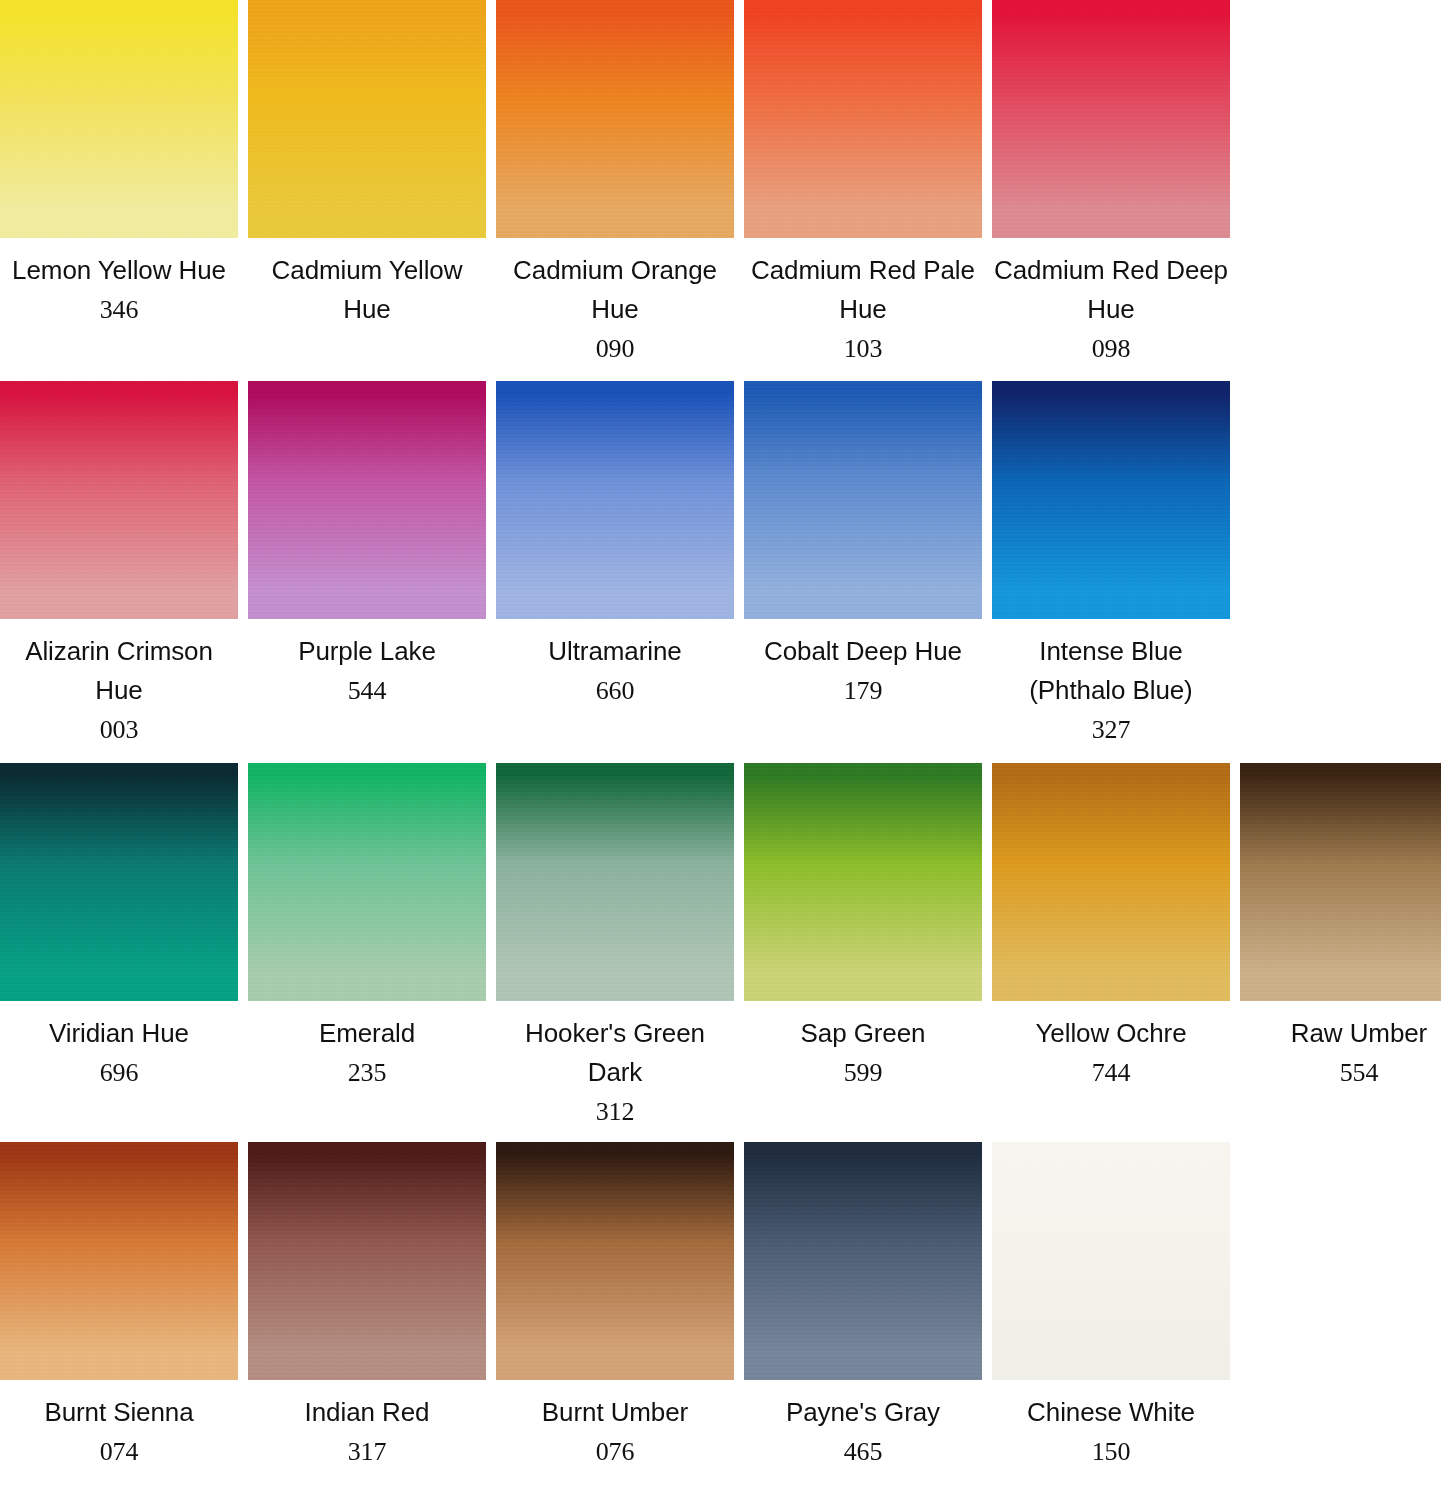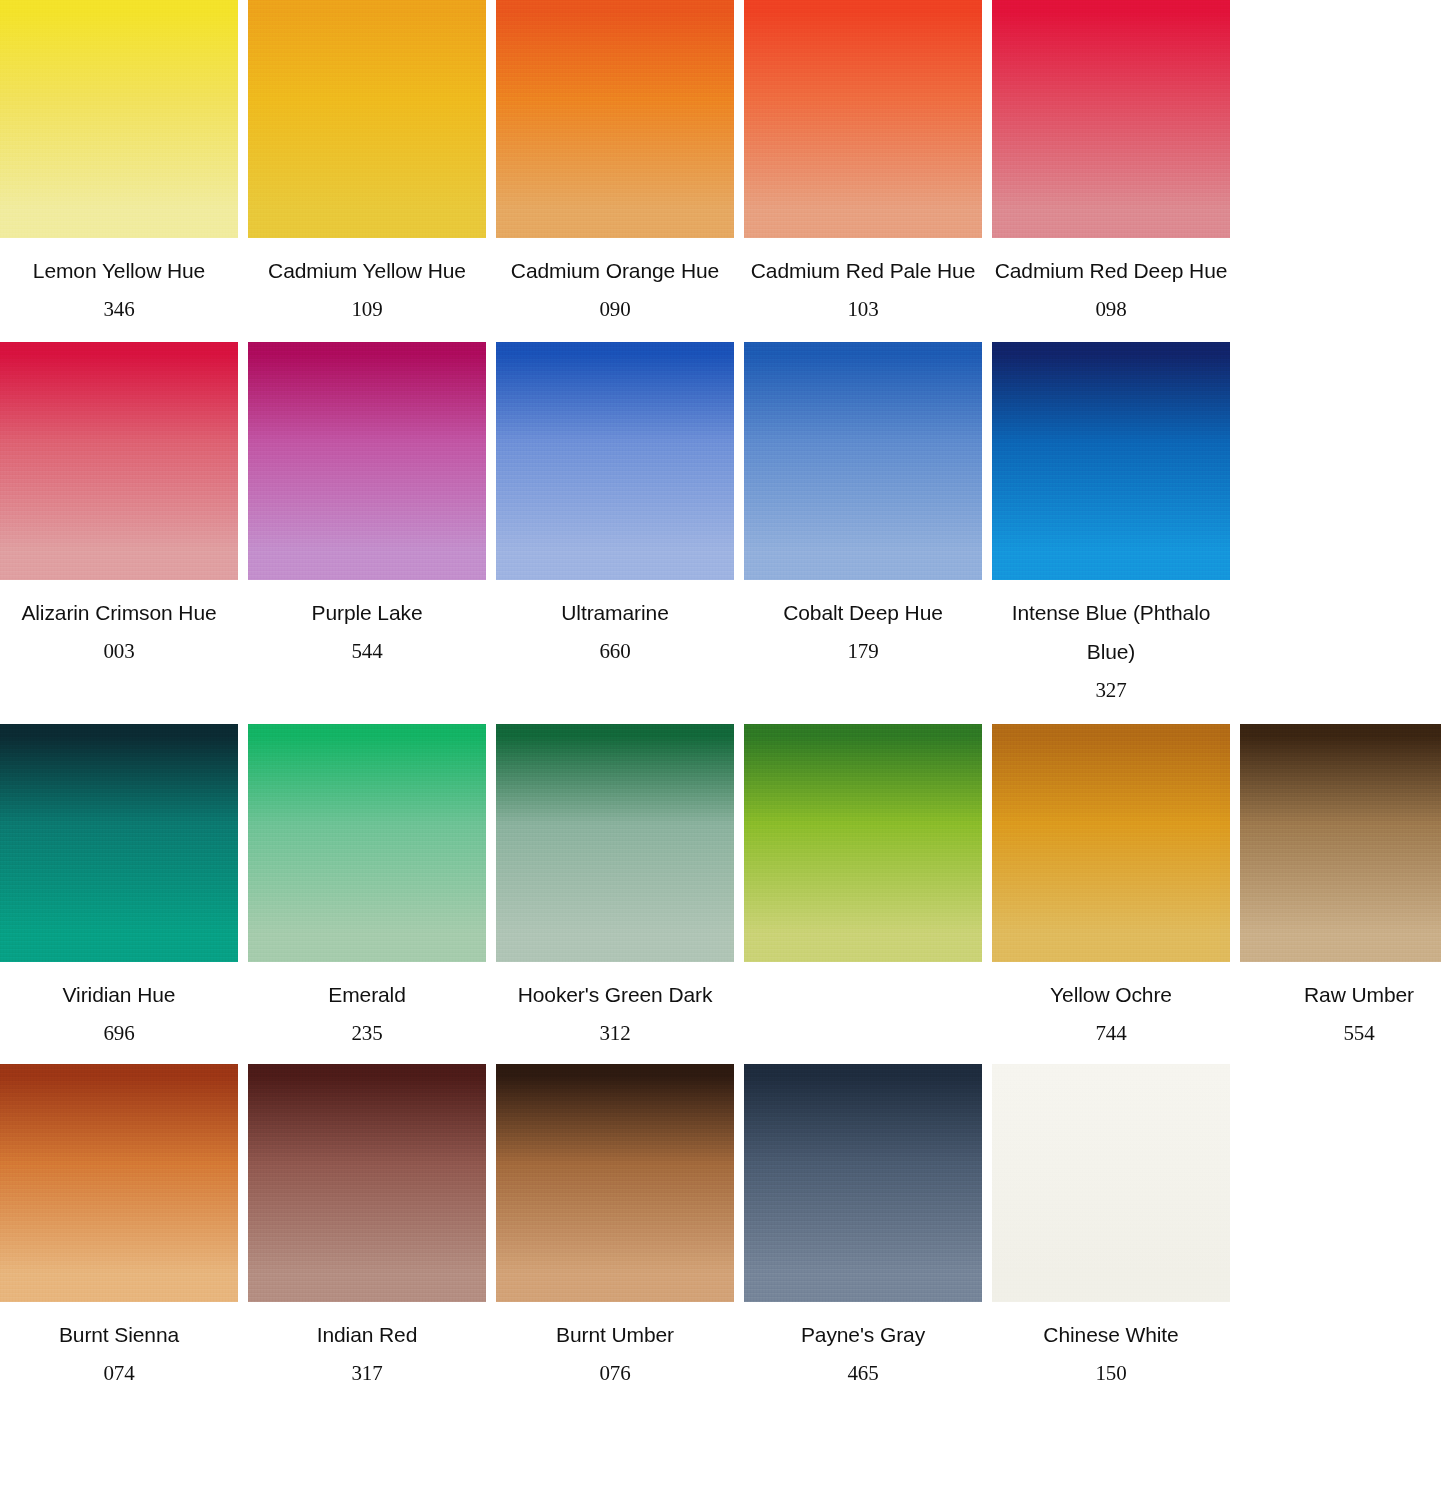--- a/index.html
+++ b/index.html
@@ -70,21 +70,21 @@
         rgba(255,255,255,0.0) 1px,
         rgba(255,255,255,0.0) 3px
       );
     mix-blend-mode: overlay;
     opacity: 0.85;
   }
 
   .swatch-label {
     padding-top: 13px;
     text-align: center;
-    font-size: 21px;
+    font-size: 26px;
     line-height: 39px;
     letter-spacing: -0.1px;
     color: #111111;
     font-weight: 400;
   }
 
   .swatch-name { display: block; }
   .swatch-code { display: block; font-family: Liberation Serif, serif; }
 
   .row-gap-1 { height: 13px; }
@@ -101,21 +101,20 @@
       <div class="swatch-chip" title="Lemon Yellow Hue 346" style="background: linear-gradient(rgb(244, 227, 42) 0%, rgb(244, 227, 42) 5%, rgb(242, 226, 92) 42%, rgb(241, 236, 159) 88%, rgb(241, 236, 159) 100%);"></div>
       <div class="swatch-label">
         <span class="swatch-name">Lemon Yellow Hue</span>
         <span class="swatch-code">346</span>
       </div>
     </div>
     <div class="swatch-cell">
       <div class="swatch-chip" title="Cadmium Yellow Hue 109" style="background: linear-gradient(rgb(237, 164, 27) 0%, rgb(237, 164, 27) 5%, rgb(239, 187, 30) 42%, rgb(233, 201, 58) 88%, rgb(233, 201, 58) 100%);"></div>
       <div class="swatch-label">
         <span class="swatch-name">Cadmium Yellow Hue</span>
-        <span class="swatch-code">109</span>
       </div>
     </div>
     <div class="swatch-cell">
       <div class="swatch-chip" title="Cadmium Orange Hue 090" style="background: linear-gradient(rgb(233, 87, 29) 0%, rgb(233, 87, 29) 5%, rgb(237, 133, 33) 42%, rgb(230, 169, 98) 88%, rgb(230, 169, 98) 100%);"></div>
       <div class="swatch-label">
         <span class="swatch-name">Cadmium Orange Hue</span>
         <span class="swatch-code">090</span>
       </div>
     </div>
     <div class="swatch-cell">
@@ -193,20 +192,24 @@
     </div>
     <div class="swatch-cell">
       <div class="swatch-chip" title="Hooker's Green Dark 312" style="background: linear-gradient(rgb(18, 104, 58) 0%, rgb(18, 104, 58) 5%, rgb(139, 178, 158) 42%, rgb(176, 197, 182) 88%, rgb(176, 197, 182) 100%);"></div>
       <div class="swatch-label">
         <span class="swatch-name">Hooker's Green Dark</span>
         <span class="swatch-code">312</span>
       </div>
     </div>
     <div class="swatch-cell">
       <div class="swatch-chip" title="Sap Green 599" style="background: linear-gradient(rgb(47, 122, 36) 0%, rgb(47, 122, 36) 5%, rgb(140, 189, 42) 42%, rgb(203, 211, 119) 88%, rgb(203, 211, 119) 100%);"></div>
+      <div class="swatch-label">
+        <span class="swatch-name">Sap Green</span>
+        <span class="swatch-code">599</span>
+      </div>
     </div>
     <div class="swatch-cell">
       <div class="swatch-chip" title="Yellow Ochre 744" style="background: linear-gradient(rgb(179, 108, 22) 0%, rgb(179, 108, 22) 5%, rgb(220, 155, 30) 42%, rgb(224, 187, 93) 88%, rgb(224, 187, 93) 100%);"></div>
       <div class="swatch-label">
         <span class="swatch-name">Yellow Ochre</span>
         <span class="swatch-code">744</span>
       </div>
     </div>
     <div class="swatch-cell">
       <div class="swatch-chip" title="Raw Umber 554" style="background: linear-gradient(rgb(59, 37, 18) 0%, rgb(59, 37, 18) 5%, rgb(158, 122, 78) 42%, rgb(203, 176, 138) 88%, rgb(203, 176, 138) 100%);"></div>

